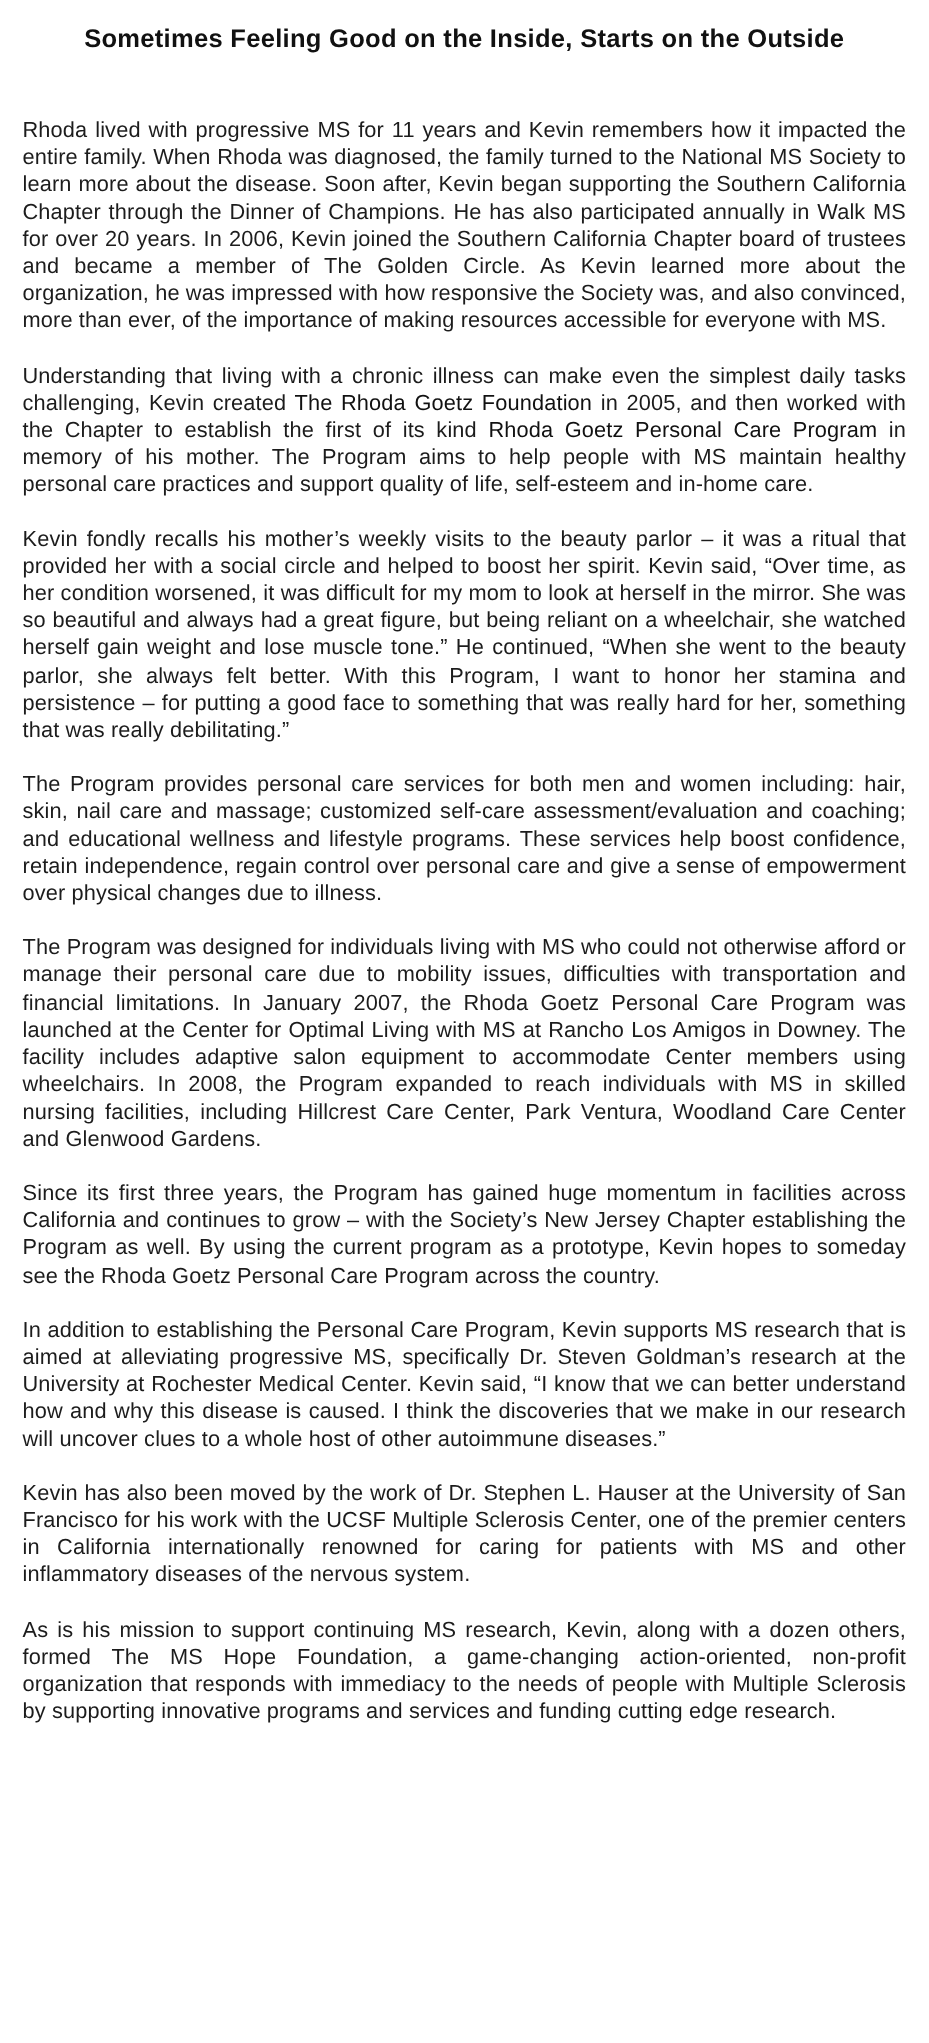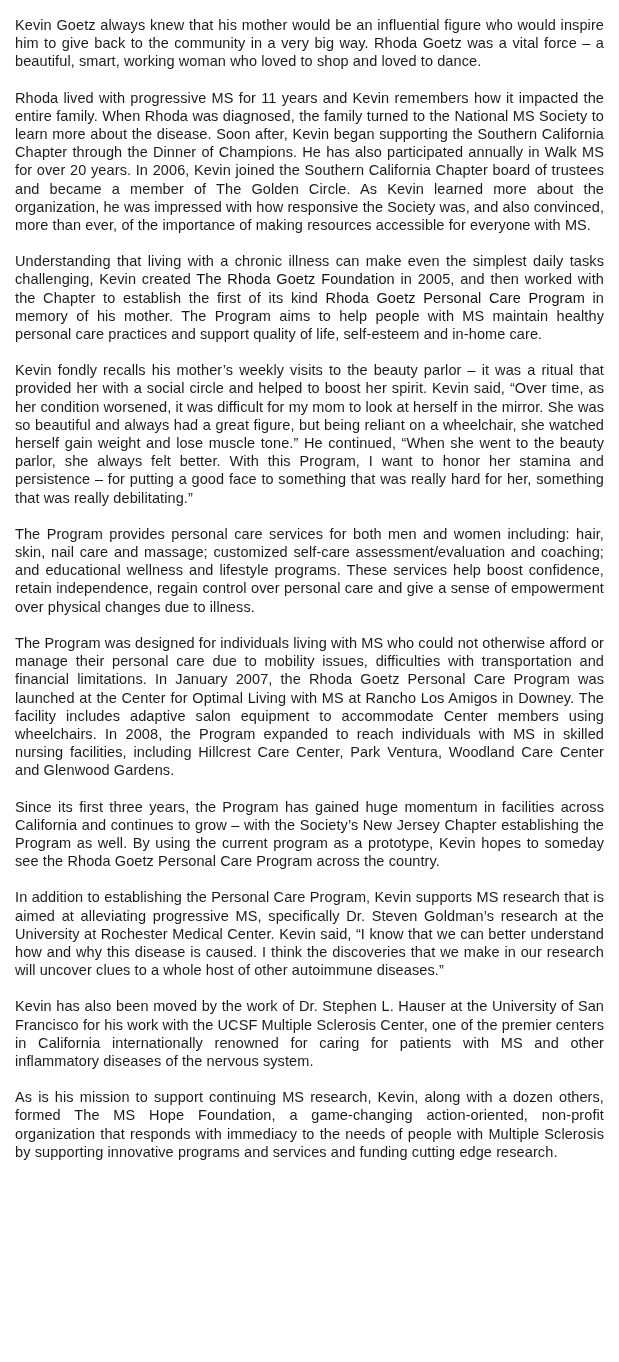--- a/index.html
+++ b/index.html
@@ -43,24 +43,24 @@
   .body-text strong {
     font-weight: 400;
     color: #111111;
   }
 </style>
 </head>
 <body>
 
 <div class="page">
 
+  <h1 class="title">Sometimes Feeling Good on the Inside, Starts on the Outside</h1>
 
   <div class="body-text">
 
-    <p>Kevin Goetz always knew that his mother would be an influential figure who would inspire him to give back to the community in a very big way. Rhoda Goetz was a vital force – a beautiful, smart, working woman who loved to shop and loved to dance.</p>
 
     <p>Rhoda lived with progressive MS for 11 years and Kevin remembers how it impacted the entire family. When Rhoda was diagnosed, the family turned to the National MS Society to learn more about the disease. Soon after, Kevin began supporting the Southern California Chapter through the Dinner of Champions. He has also participated annually in Walk MS for over 20 years. In 2006, Kevin joined the Southern California Chapter board of trustees and became a member of The Golden Circle. As Kevin learned more about the organization, he was impressed with how responsive the Society was, and also convinced, more than ever, of the importance of making resources accessible for everyone with MS.</p>
 
     <p><span>Understanding that living with a chronic illness can make even the simplest daily tasks challenging, Kevin created </span><strong>The Rhoda Goetz Foundation</strong><span> in 2005, and then worked with the Chapter to establish the first of its kind </span><strong>Rhoda Goetz Personal Care Program</strong><span> in memory of his mother. The Program aims to help people with MS maintain healthy personal care practices and support quality of life, self-esteem and in-home care.</span></p>
 
     <p>Kevin fondly recalls his mother’s weekly visits to the beauty parlor – it was a ritual that provided her with a social circle and helped to boost her spirit. Kevin said, “Over time, as her condition worsened, it was difficult for my mom to look at herself in the mirror. She was so beautiful and always had a great figure, but being reliant on a wheelchair, she watched herself gain weight and lose muscle tone.” He continued, “When she went to the beauty parlor, she always felt better. With this Program, I want to honor her stamina and persistence – for putting a good face to something that was really hard for her, something that was really debilitating.”</p>
 
     <p>The Program provides personal care services for both men and women including: hair, skin, nail care and massage; customized self-care assessment/evaluation and coaching; and educational wellness and lifestyle programs. These services help boost confidence, retain independence, regain control over personal care and give a sense of empowerment over physical changes due to illness.</p>
 
     <p>The Program was designed for individuals living with MS who could not otherwise afford or manage their personal care due to mobility issues, difficulties with transportation and financial limitations. In January 2007, the Rhoda Goetz Personal Care Program was launched at the Center for Optimal Living with MS at Rancho Los Amigos in Downey. The facility includes adaptive salon equipment to accommodate Center members using wheelchairs. In 2008, the Program expanded to reach individuals with MS in skilled nursing facilities, including Hillcrest Care Center, Park Ventura, Woodland Care Center and Glenwood Gardens.</p>

